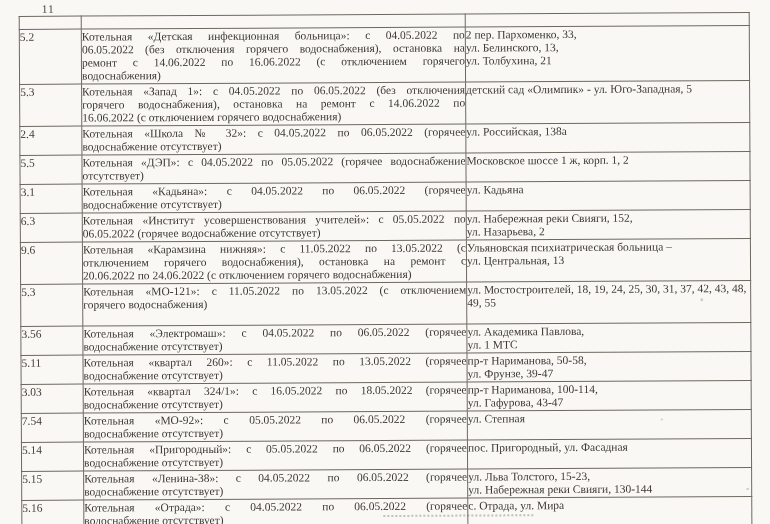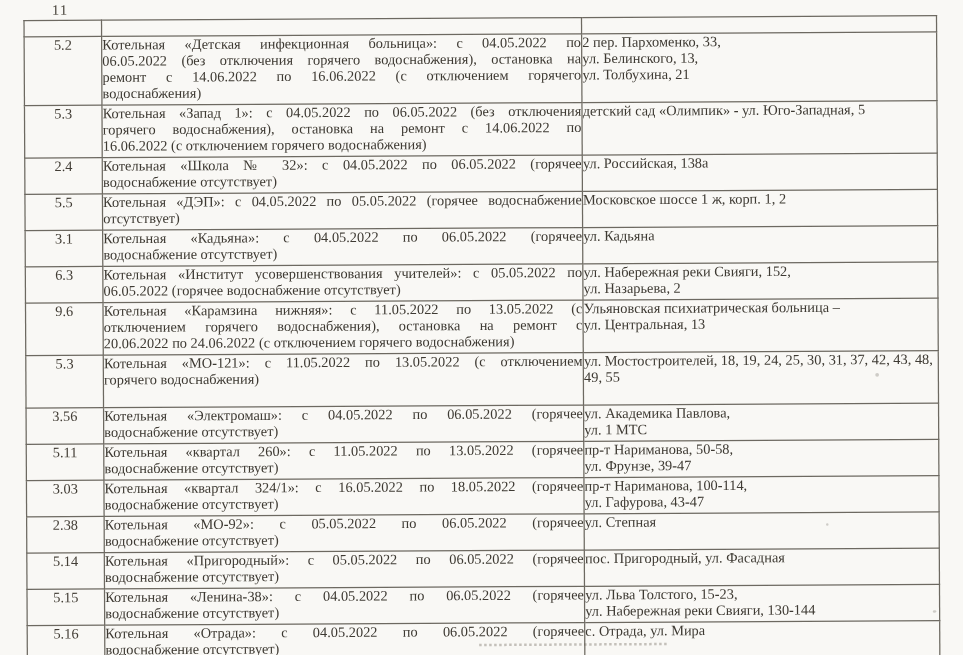--- a/index.html
+++ b/index.html
@@ -29,21 +29,21 @@
     line-height:13px;
   }
   table.doc td{
     border:1px solid #6d6961;
     vertical-align:top;
     padding:1px 0;
     overflow:hidden;
   }
   table.doc{border:1px solid #58544b;}
   tr.empty-row td{height:12px;padding:0;}
-  td.c-num{text-align:center;padding-top:2px;color:#433e36;}
+  td.c-num{text-align:left;padding-top:2px;color:#433e36;}
   td.c-desc{padding:1px 6px 2px 8px;}
   td.c-addr{padding:1px 6px 2px 7px;}
   .dl{white-space:nowrap;overflow:hidden;}
   .dl.jst{text-align:justify;text-align-last:justify;}
   .al{white-space:normal;text-align:left;}
   tr[data-row="5.9"]{height:42px;}
   
   .speck{position:absolute;background:rgba(96,90,78,0.28);border-radius:50%;}
   .artifact-dots{
     position:absolute;left:382px;top:515px;width:150px;height:0;
@@ -185,21 +185,21 @@
           <td class="c-desc">
             <div class="dl jst">Котельная «квартал 324/1»: с 16.05.2022 по 18.05.2022 (горячее</div>
             <div class="dl">водоснабжение отсутствует)</div>
           </td>
           <td class="c-addr">
             <div class="al">пр-т Нариманова, 100-114,</div>
             <div class="al">ул. Гафурова, 43-47</div>
           </td>
         </tr>
         <tr data-row="5.13">
-          <td class="c-num">2.38</td>
+          <td class="c-num">7.54</td>
           <td class="c-desc">
             <div class="dl jst">Котельная «МО-92»: с 05.05.2022 по 06.05.2022 (горячее</div>
             <div class="dl">водоснабжение отсутствует)</div>
           </td>
           <td class="c-addr">
             <div class="al">ул. Степная</div>
           </td>
         </tr>
         <tr data-row="5.14">
           <td class="c-num">5.14</td>

